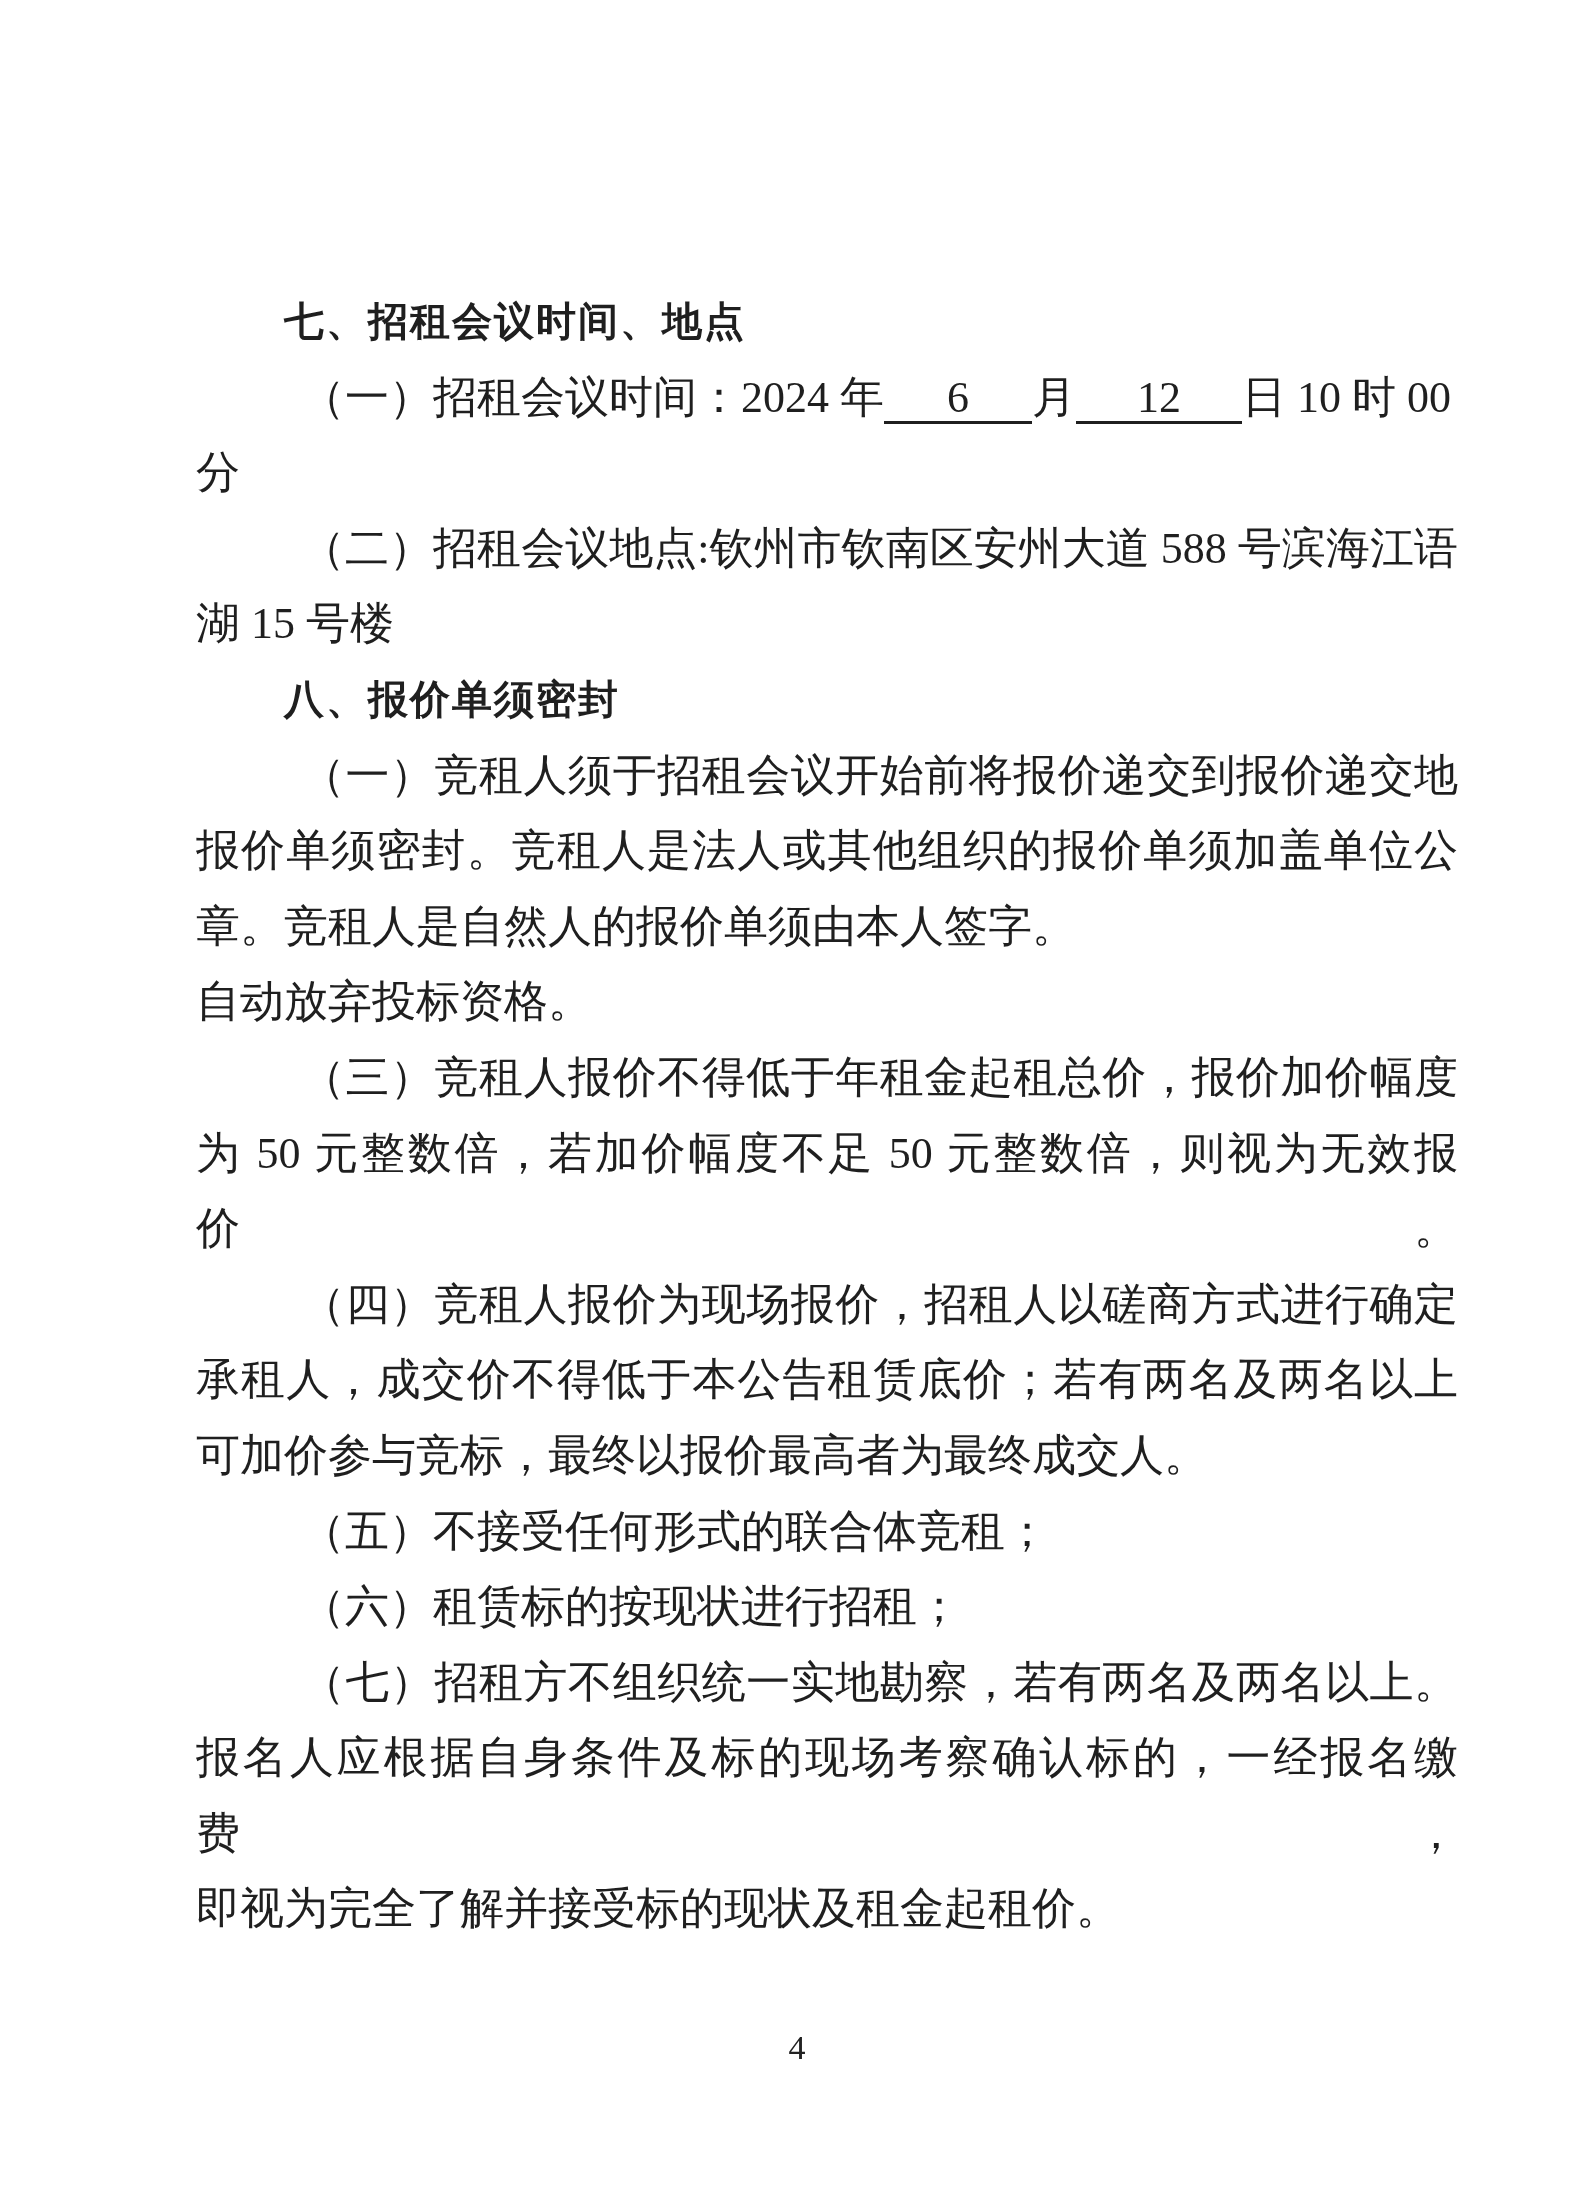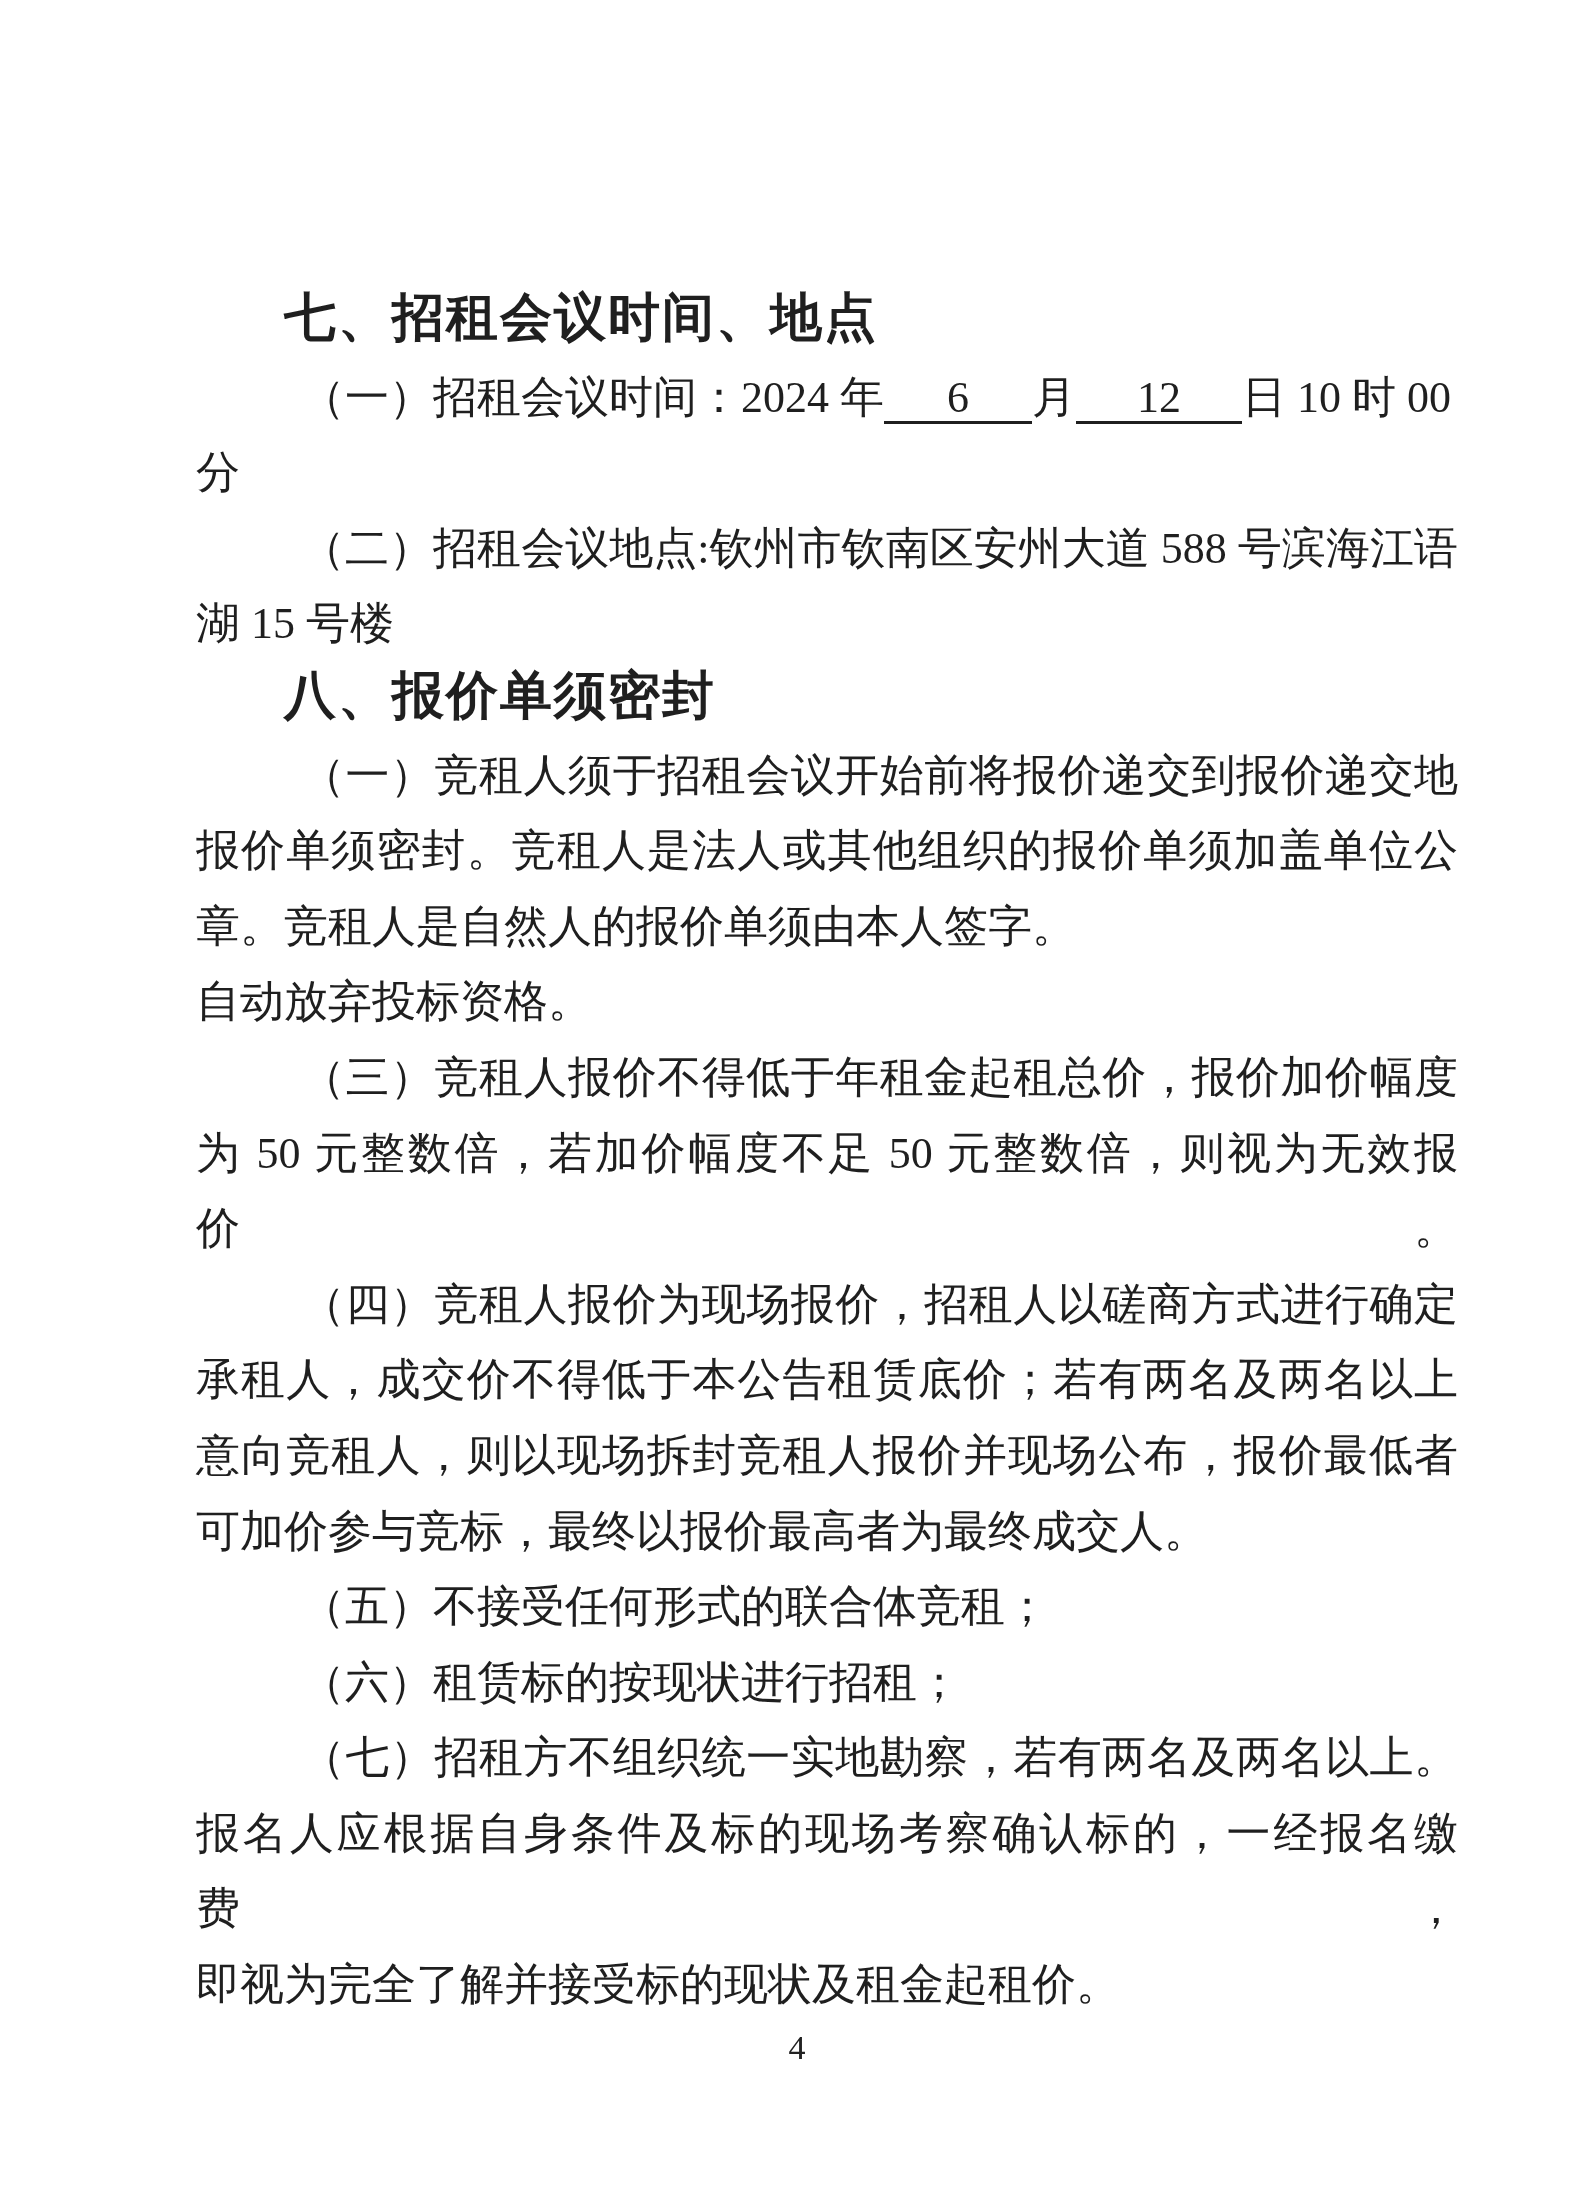--- a/index.html
+++ b/index.html
@@ -35,23 +35,23 @@
   }
   .line.start {
     text-indent: 105px;
     font-family: Liberation Serif, serif;
   }
   .line.full {
     text-align: justify;
     text-align-last: justify;
   }
   .line.heading {
-    font-family: Liberation Mono, monospace;
+    font-family: Liberation Sans, sans-serif;
     font-weight: 700;
-    font-size: 52px;
+    font-size: 40px;
     letter-spacing: 2px;
     text-indent: 88px;
   }
   .fill {
     display: inline-block;
     text-align: center;
     border-bottom: 3px solid #1f1f1f;
     line-height: 1.05;
     text-indent: 0;
     vertical-align: baseline;
@@ -89,21 +89,20 @@
     <div class="line full">报价单须密封。竞租人是法人或其他组织的报价单须加盖单位公</div>
     <div class="line">章。竞租人是自然人的报价单须由本人签字。</div>
 
     <div class="line">自动放弃投标资格。</div>
 
     <div class="line start full">（三）竞租人报价不得低于年租金起租总价，报价加价幅度</div>
     <div class="line full">为 50 元整数倍，若加价幅度不足 50 元整数倍，则视为无效报价。</div>
 
     <div class="line start full">（四）竞租人报价为现场报价，招租人以磋商方式进行确定</div>
     <div class="line full">承租人，成交价不得低于本公告租赁底价；若有两名及两名以上</div>
-    <div class="line full">意向竞租人，则以现场拆封竞租人报价并现场公布，报价最低者</div>
     <div class="line">可加价参与竞标，最终以报价最高者为最终成交人。</div>
 
     <div class="line start">（五）不接受任何形式的联合体竞租；</div>
 
     <div class="line start">（六）租赁标的按现状进行招租；</div>
 
     <div class="line start full">（七）招租方不组织统一实地勘察，若有两名及两名以上。</div>
     <div class="line full">报名人应根据自身条件及标的现场考察确认标的，一经报名缴费，</div>
     <div class="line">即视为完全了解并接受标的现状及租金起租价。</div>
 

